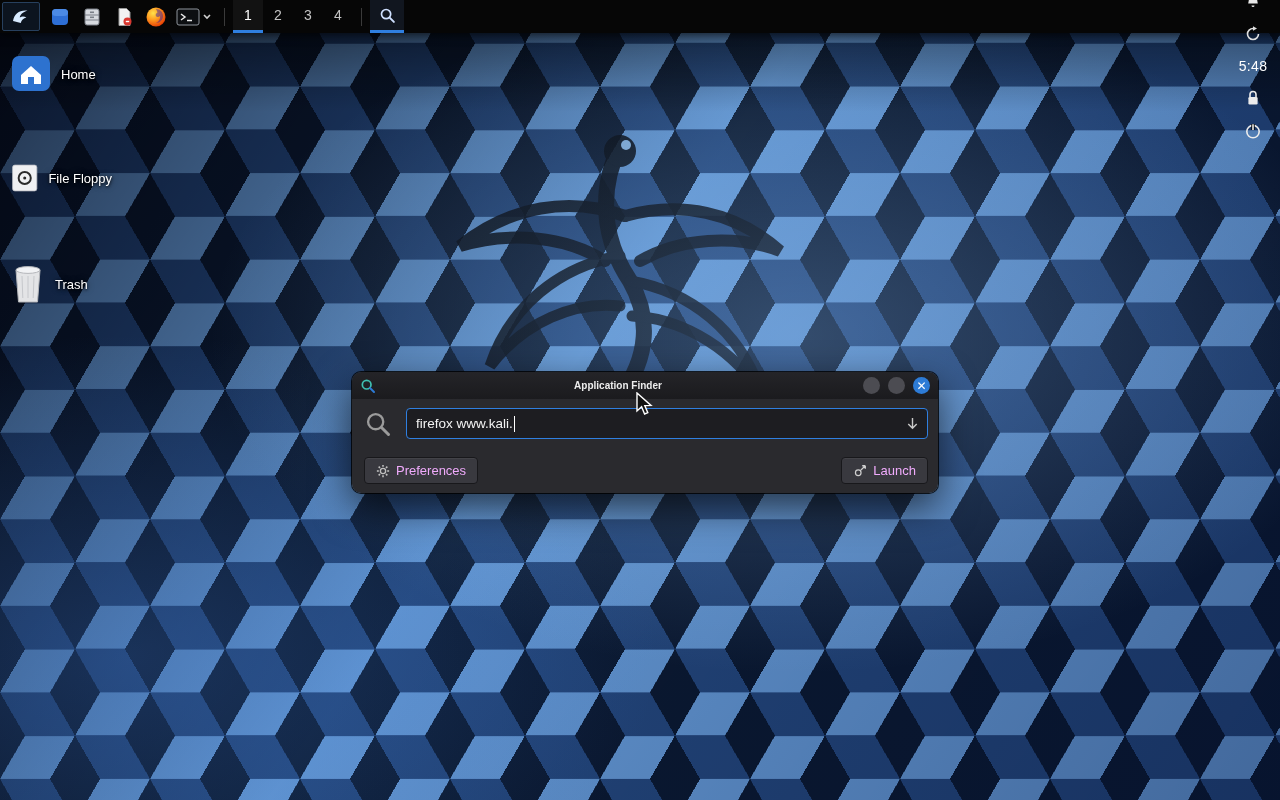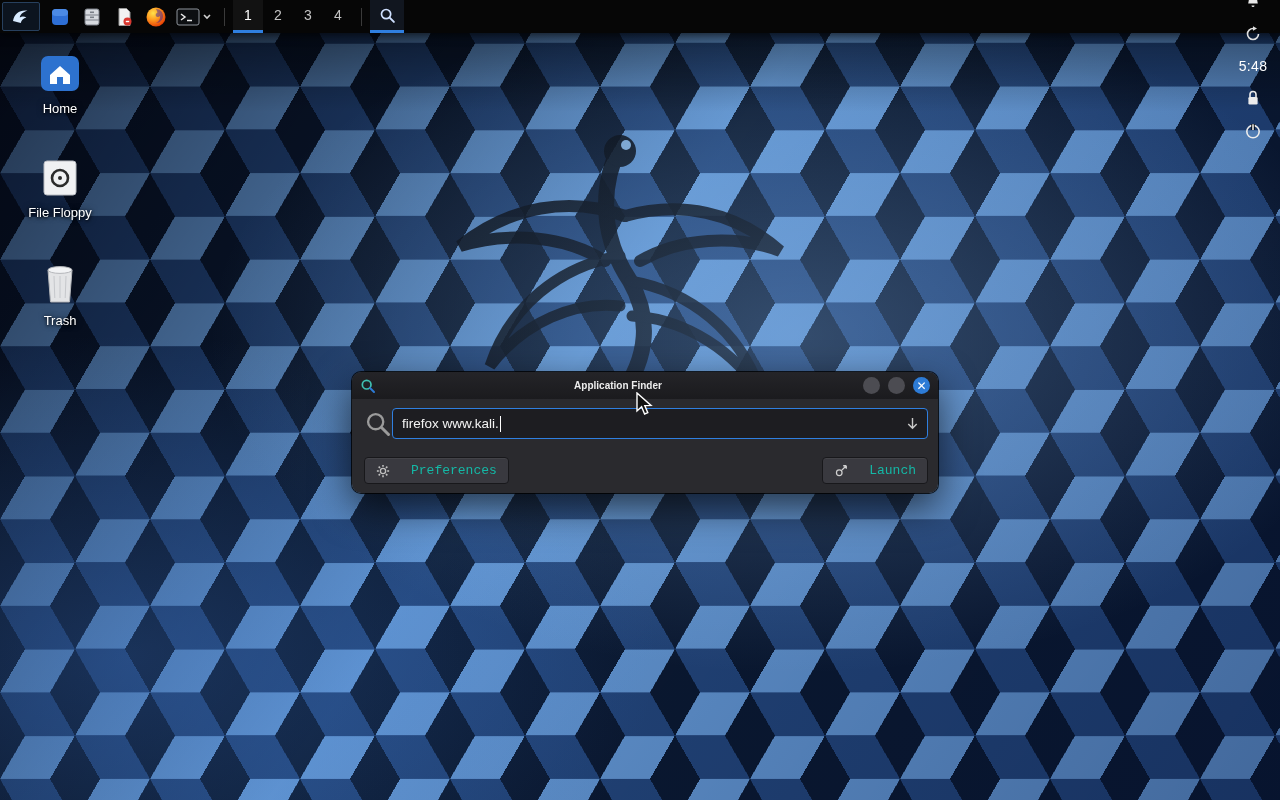--- a/index.html
+++ b/index.html
@@ -33,45 +33,45 @@
   .sep { width:1px; height:18px; background:#3a3a3a; margin:0 8px; }
   .ws { width:30px; height:33px; display:flex; align-items:center; justify-content:center;
     color:#c4c4c4; font-size:14px; border-bottom:3px solid transparent; }
   .ws.active { color:#fff; border-bottom-color:#2f7fe0; background:rgba(255,255,255,.05); }
   .task { width:34px; height:33px; display:flex; align-items:center; justify-content:center;
     border-bottom:3px solid #2f7fe0; background:rgba(120,170,255,.10); }
   .panel-right { margin-left:auto; display:flex; align-items:center; gap:15px; padding-right:12px;flex-direction:column; }
   .clock { color:#fff; font-size:14px; letter-spacing:.3px; }
 
   
-  .dicon { position:absolute; width:104px; left:8px; display:flex; flex-direction:column; align-items:center; gap:7px; z-index:5; }
+  .dicon { position:absolute; width:104px; left:8px; display:flex; flex-direction:row; align-items:center; gap:7px; z-index:5; }
   .dicon .label { color:#fff; font-size:13px; text-align:center; text-shadow:0 1px 3px rgba(0,0,0,.95), 0 0 6px rgba(0,0,0,.7); white-space:nowrap; }
 
   
   .window { position:absolute; left:352px; top:372px; width:586px; height:121px; z-index:20;
     border-radius:9px; box-shadow:0 14px 38px rgba(0,0,0,.65), 0 0 0 1px rgba(0,0,0,.8); }
   .titlebar { height:27px; background:linear-gradient(180deg,#242428,#1b1b1e); border-radius:9px 9px 0 0;
     display:grid; grid-template-columns:30px 1fr 84px; align-items:center; padding:0 8px; }
   .titlebar .title { color:#ececec; font-size:10px; font-weight:bold; text-align:center; }
   .win-buttons { display:flex; gap:8px; justify-content:flex-end; align-items:center; }
   .wbtn { width:17px; height:17px; border-radius:50%; background:#4c4c52; display:flex; align-items:center; justify-content:center; }
   .wbtn.close { background:#2d7bd6; color:#fff; font-size:12px; font-weight:bold; line-height:1; }
   .win-body { height:94px; background:#2a2a2e; border-radius:0 0 9px 9px; padding:9px 10px 9px 12px;
     display:flex; flex-direction:column; }
-  .search-row { display:flex; align-items:center; }
+  .search-row { display:flex; align-items:center; gap:14px; }
   .search-field { position:relative; flex:1; height:31px; background:#1d1d21; border:1px solid #2f7fe0;
     border-radius:4px; display:flex; align-items:center; padding:0 26px 0 9px; }
   .search-text { color:#f2f2f2; font-size:13.5px; white-space:pre; }
   .caret { width:1px; height:16px; background:#fff; margin-left:1px; animation:blink 1.1s steps(1) infinite; }
   @keyframes blink { 50% { opacity:0; } }
   .dropdown-arrow { position:absolute; right:7px; top:7px; }
   .button-row { margin-top:auto; display:flex; justify-content:space-between; align-items:flex-end; }
-  .btn { display:inline-flex; align-items:center; gap:21px; height:27px; padding:0 11px;
-    background:#39393f; border:1px solid #18181b; border-radius:4px; color:#14b8a6; font-size:13px;
-    font-family:Liberation Mono, monospace; box-shadow:inset 0 1px 0 rgba(255,255,255,.05); }
+  .btn { display:inline-flex; align-items:center; gap:6px; height:27px; padding:0 11px;
+    background:#39393f; border:1px solid #18181b; border-radius:4px; color:#f0abfc; font-size:13px;
+    font-family:Liberation Sans, sans-serif; box-shadow:inset 0 1px 0 rgba(255,255,255,.05); }
 
   .cursor { position:absolute; left:633px; top:392px; z-index:60; }
 </style>
 </head>
 <body>
 
 <div class="screen">
 
   <div class="wallpaper">
     <svg class="dragon" width="560" height="430" viewBox="0 0 560 430">

